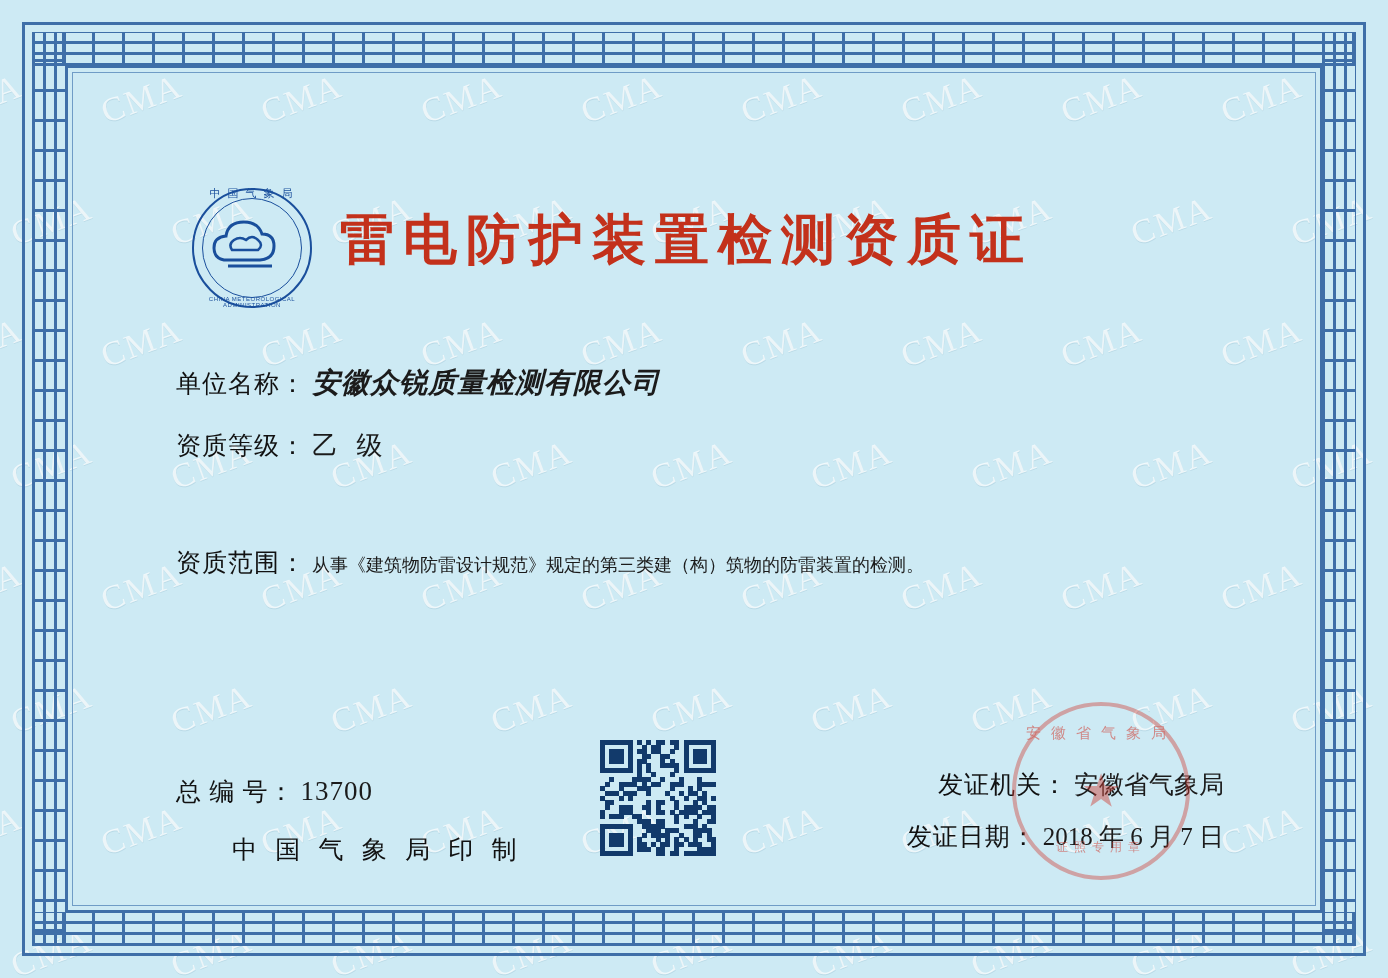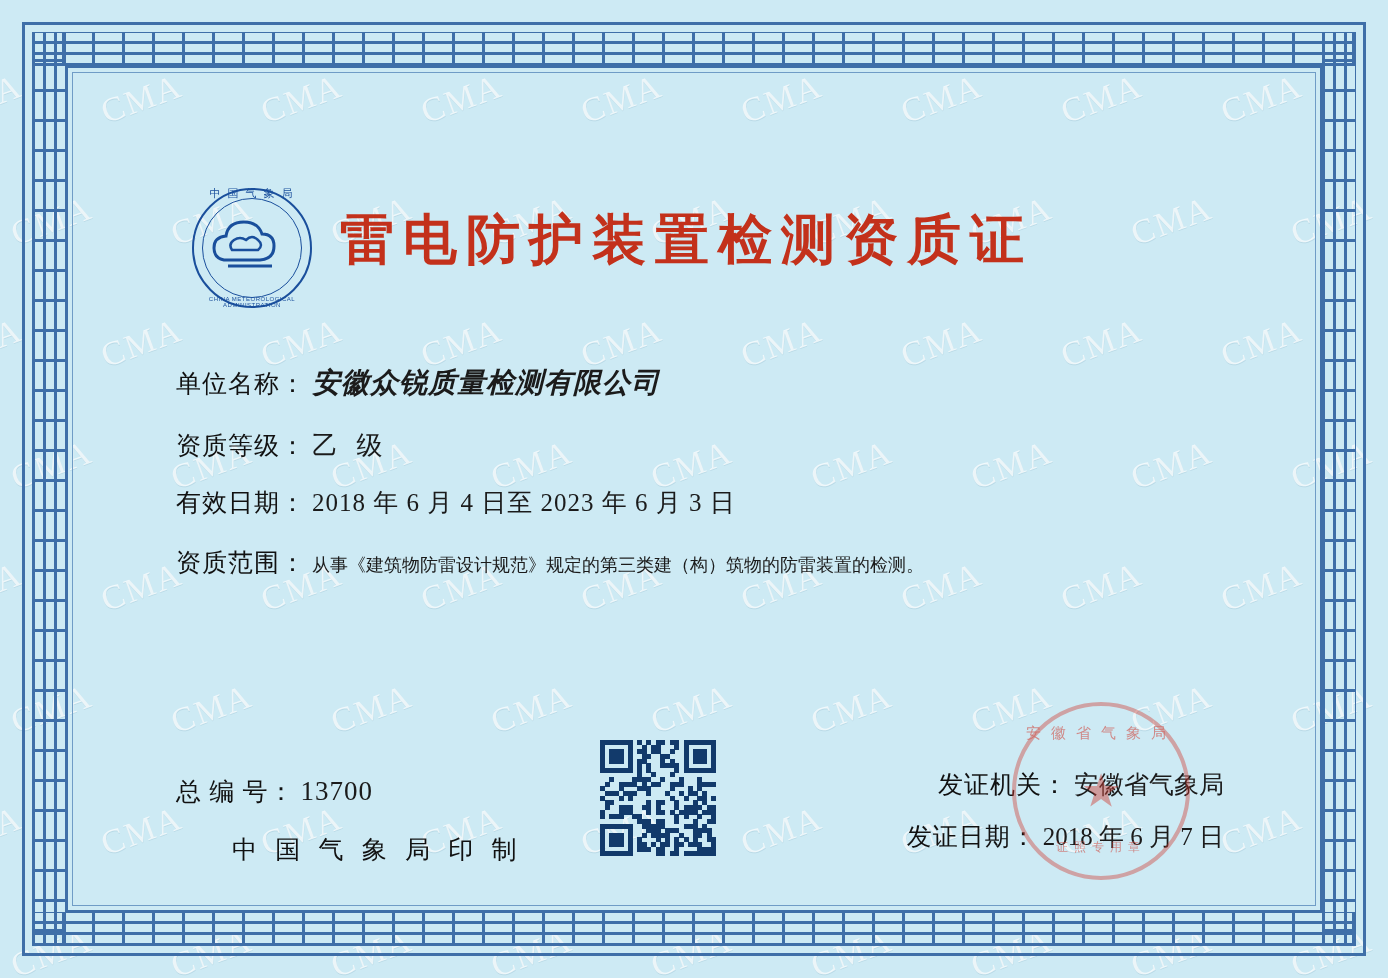--- a/index.html
+++ b/index.html
@@ -349,23 +349,20 @@
     <div class="title">雷电防护装置检测资质证</div>
 
     <div class="field f-name">
       <span class="label">单位名称：</span><span class="value">安徽众锐质量检测有限公司</span>
     </div>
 
     <div class="field f-grade">
       <span class="label">资质等级：</span><span class="value">乙 级</span>
     </div>
 
-    <div class="field f-valid">
-      <span class="label">有效日期：</span><span class="value">2018 年 6 月 4 日至 2023 年 6 月 3 日</span>
-    </div>
 
     <div class="field f-scope">
       <span class="label">资质范围：</span><span class="value">从事《建筑物防雷设计规范》规定的第三类建（构）筑物的防雷装置的检测。</span>
     </div>
 
 
     <div class="field f-totalno">
       <span class="label">总 编 号：</span><span class="value">13700</span>
     </div>
 

